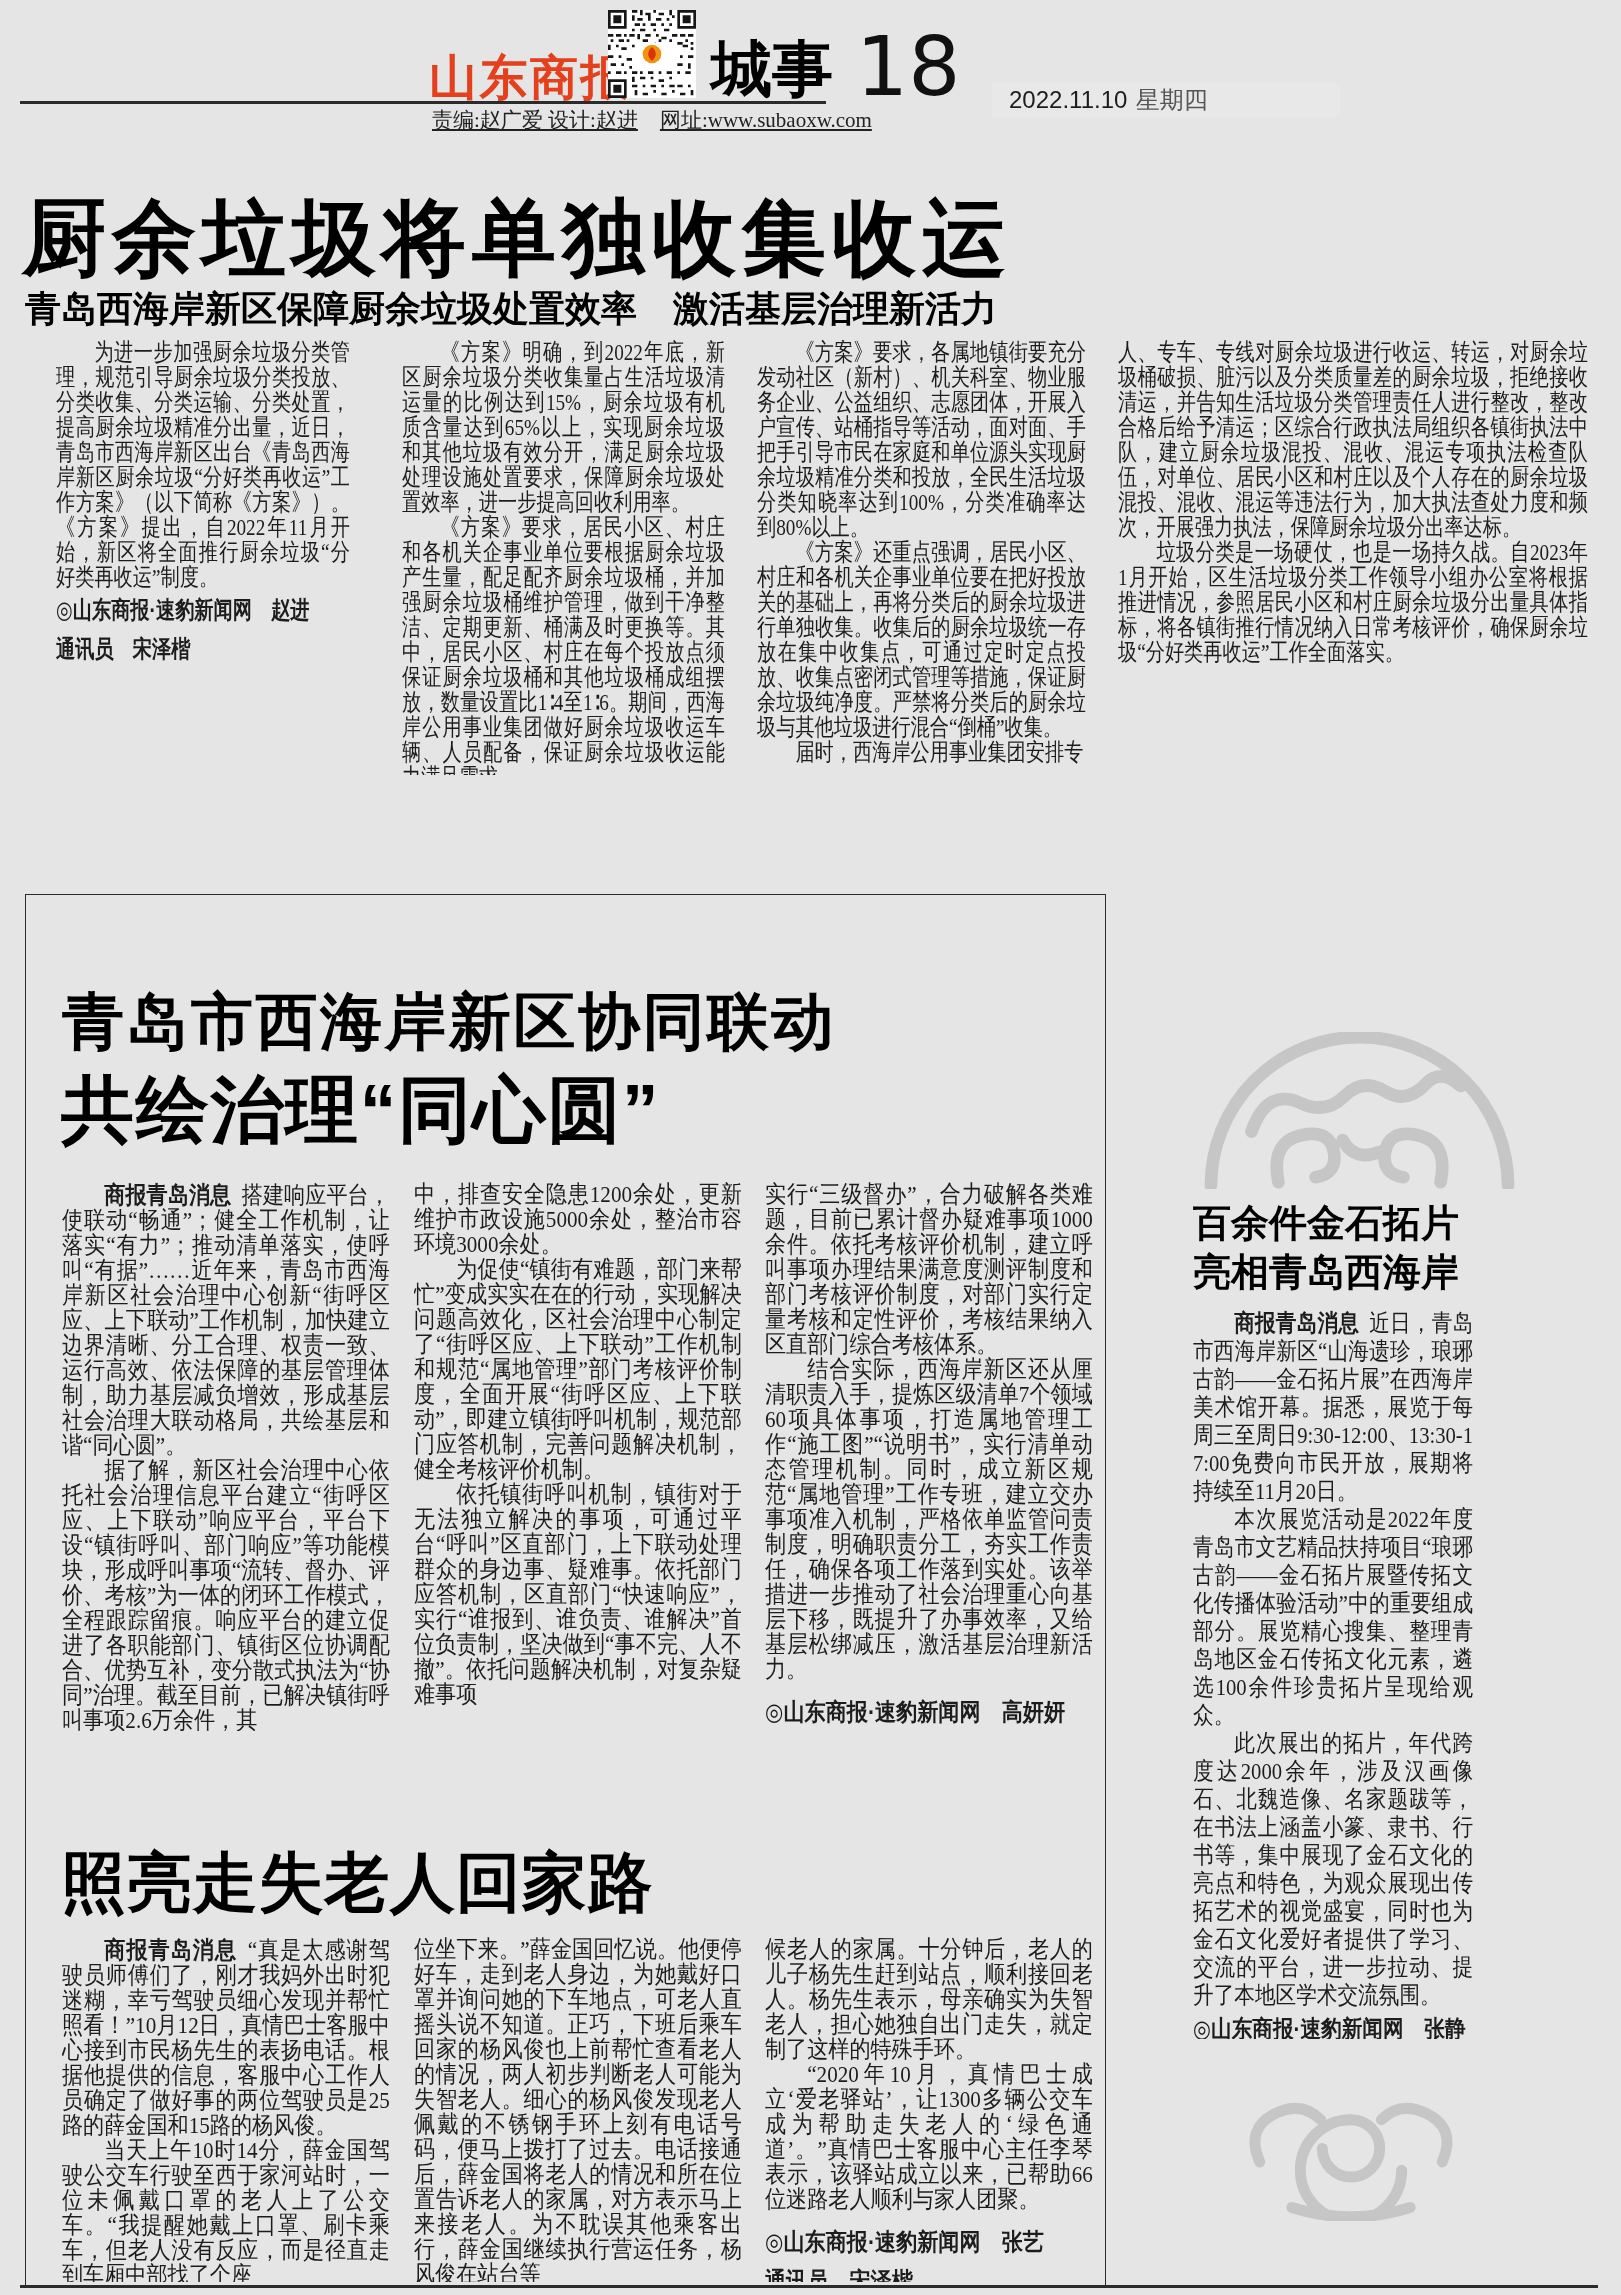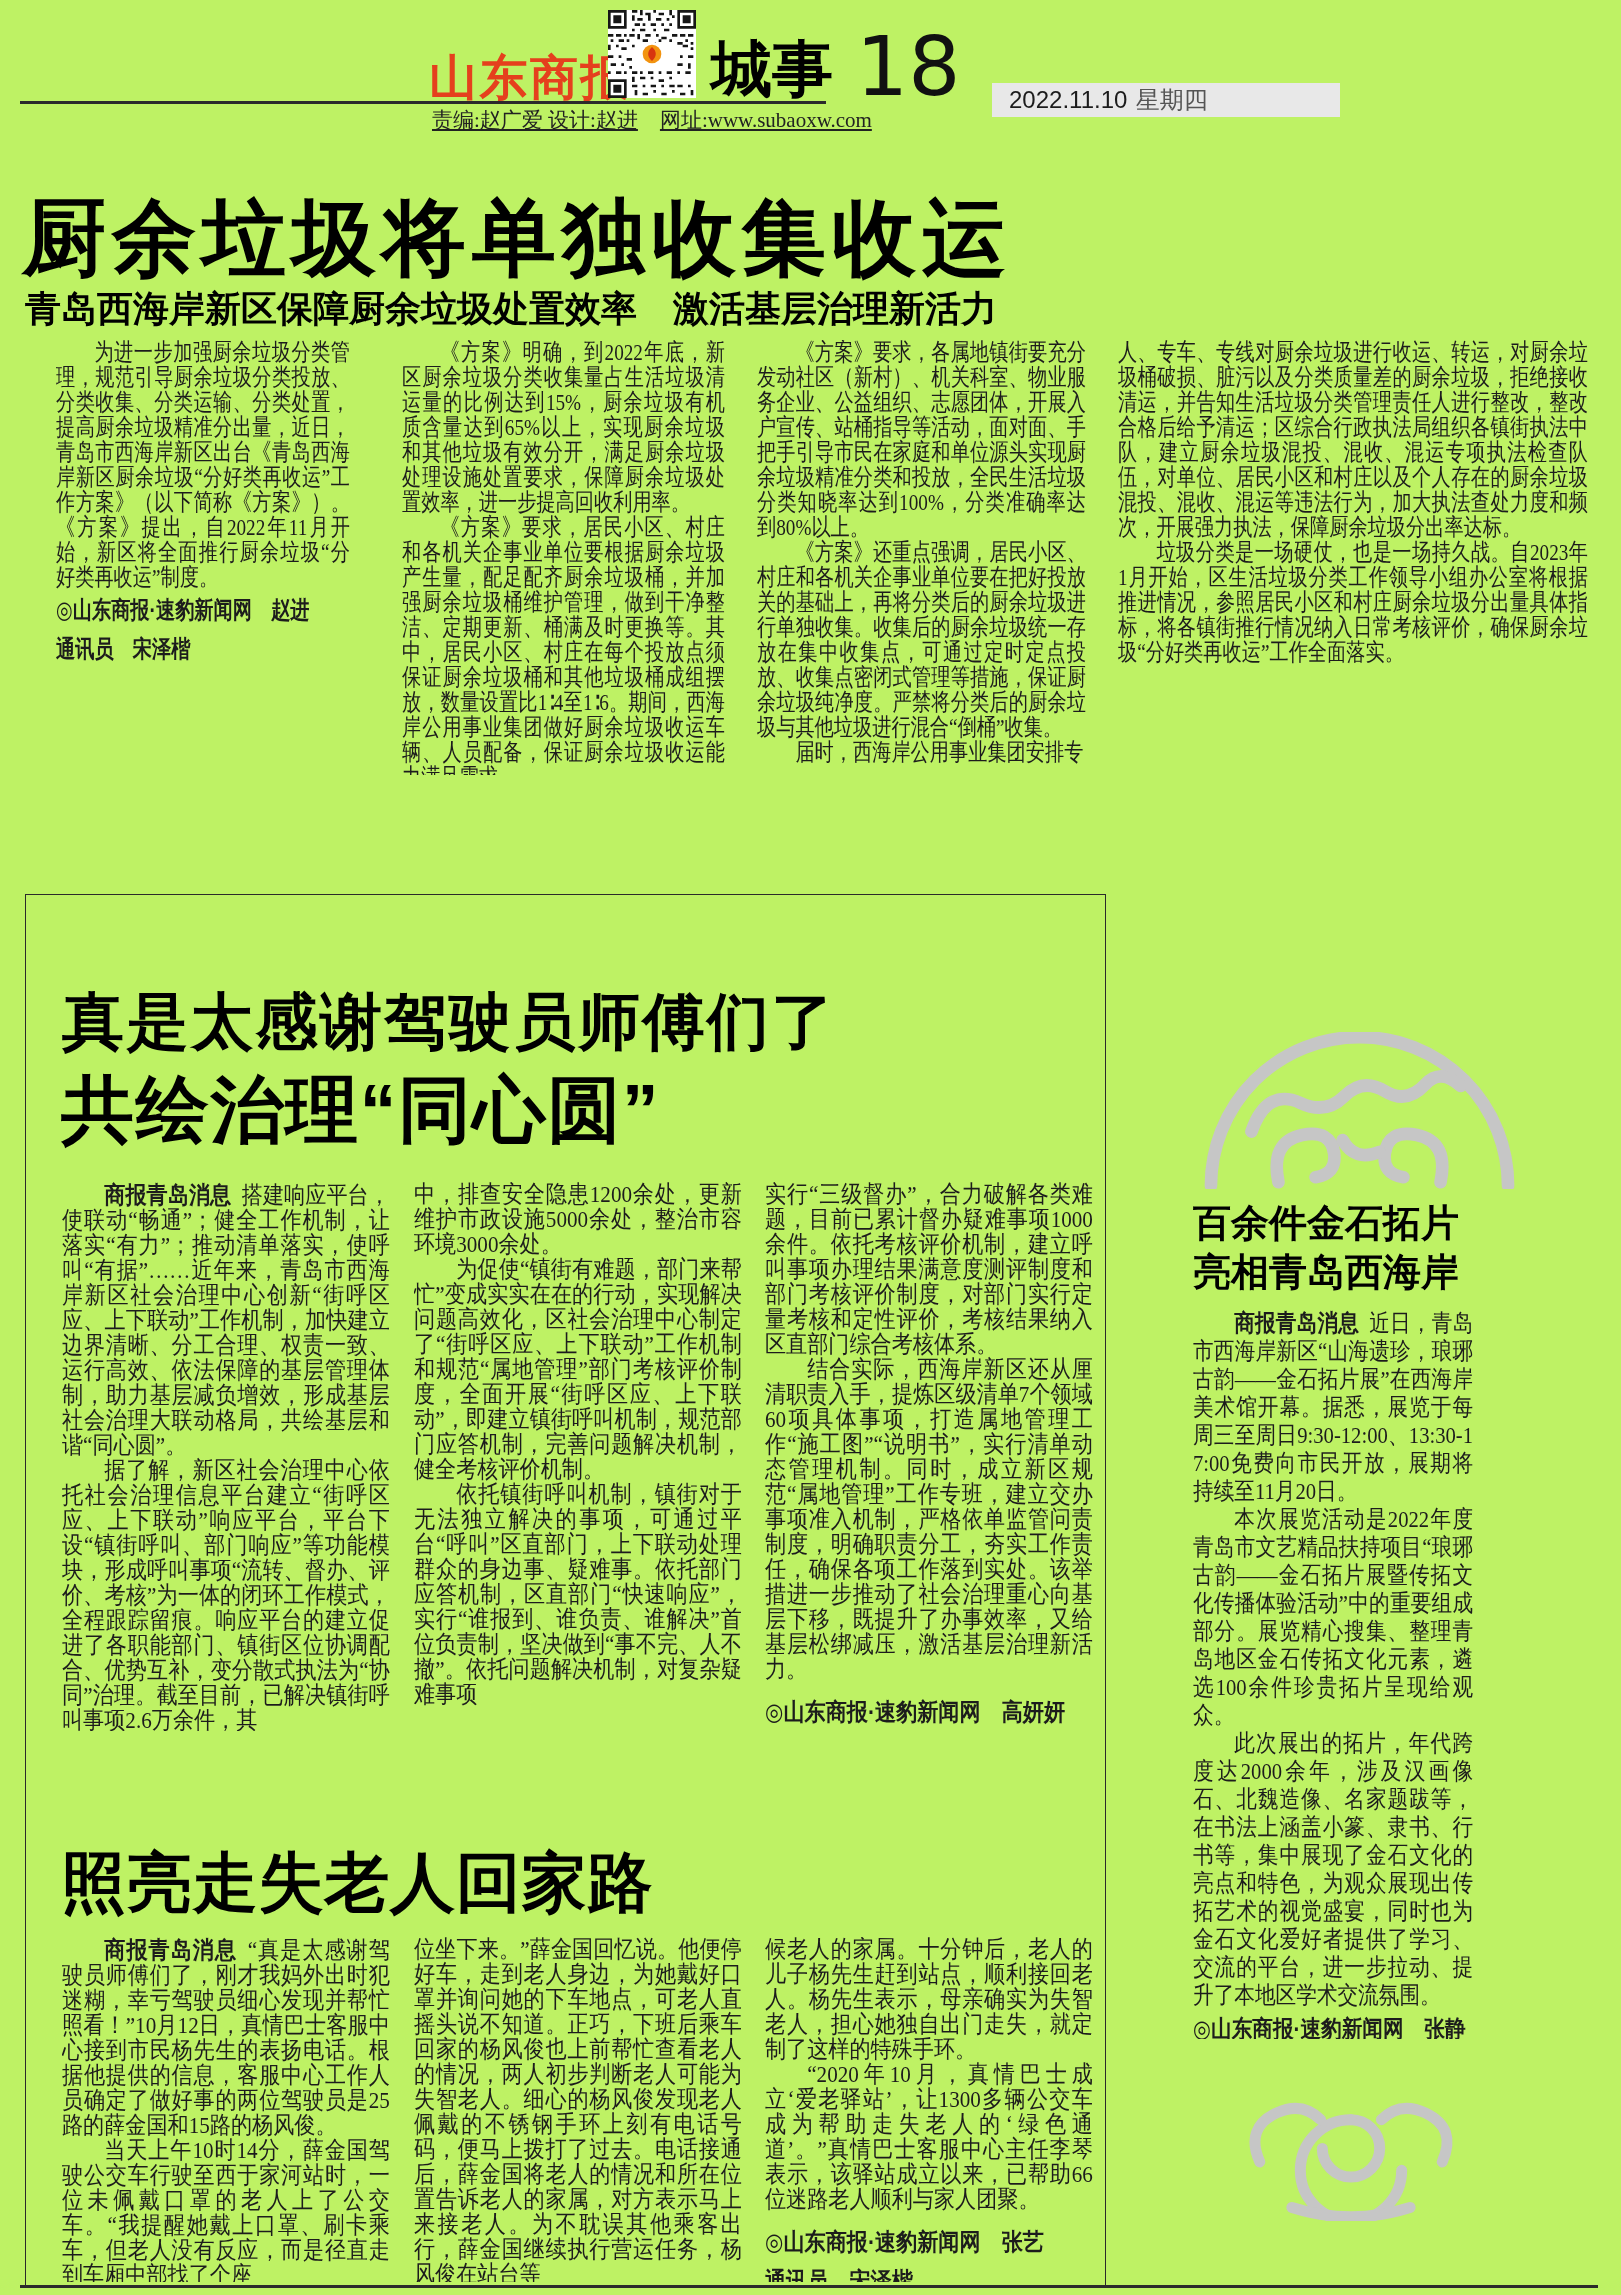--- a/index.html
+++ b/index.html
@@ -1,16 +1,16 @@
 <!DOCTYPE html>
 <html style="font-size:13.5px"><head>
 <meta charset="utf-8">
 <style>
   html,body{margin:0;padding:0;background:#ffffff;}
-  .page{position:relative;width:1622px;height:2295px;background:#bef264;overflow:hidden;
+  .page{position:relative;width:1622px;height:2295px;background:#e5e5e5;overflow:hidden;
         font-family:"Liberation Serif","DejaVu Serif",serif;color:#1c1c1c;}
   .abs{position:absolute;}
 
   
   .masthead{left:429px;top:46px;font-family:"Liberation Sans","DejaVu Sans",sans-serif;
             font-weight:900;font-size:48px;letter-spacing:2.5px;}
   .qr{left:608px;top:10px;width:88px;height:88px;}
   .section-title{left:711px;top:29px;font-family:"Liberation Sans","DejaVu Sans",sans-serif;
                  font-weight:700;font-size:61px;color:#000;}
   .page-number{left:856px;top:18.6px;font-family:"DejaVu Sans","Liberation Sans",sans-serif;
@@ -127,21 +127,21 @@
   </div>
   <div class="col a1col c4a bodytext">
     <div class="squeeze">
       <p class="cont">人、专车、专线对厨余垃圾进行收运、转运，对厨余垃圾桶破损、脏污以及分类质量差的厨余垃圾，拒绝接收清运，并告知生活垃圾分类管理责任人进行整改，整改合格后给予清运；区综合行政执法局组织各镇街执法中队，建立厨余垃圾混投、混收、混运专项执法检查队伍，对单位、居民小区和村庄以及个人存在的厨余垃圾混投、混收、混运等违法行为，加大执法查处力度和频次，开展强力执法，保障厨余垃圾分出率达标。</p>
       <p class="ind">垃圾分类是一场硬仗，也是一场持久战。自2023年1月开始，区生活垃圾分类工作领导小组办公室将根据推进情况，参照居民小区和村庄厨余垃圾分出量具体指标，将各镇街推行情况纳入日常考核评价，确保厨余垃圾“分好类再收运”工作全面落实。</p>
     </div>
   </div>
 
   <div class="abs main-box"></div>
 
-  <div class="abs a2-h1">真是太感谢驾驶员师傅们了</div>
+  <div class="abs a2-h1">青岛市西海岸新区协同联动</div>
   <div class="abs a2-h2">共绘治理“同心圆”</div>
 
   <div class="col a2col c1b bodytext">
     <div class="squeeze">
       <p class="ind"><b class="lead">商报青岛消息</b><span>搭建响应平台，使联动“畅通”；健全工作机制，让落实“有力”；推动清单落实，使呼叫“有据”……近年来，青岛市西海岸新区社会治理中心创新“街呼区应、上下联动”工作机制，加快建立边界清晰、分工合理、权责一致、运行高效、依法保障的基层管理体制，助力基层减负增效，形成基层社会治理大联动格局，共绘基层和谐“同心圆”。</span></p>
       <p class="ind">据了解，新区社会治理中心依托社会治理信息平台建立“街呼区应、上下联动”响应平台，平台下设“镇街呼叫、部门响应”等功能模块，形成呼叫事项“流转、督办、评价、考核”为一体的闭环工作模式，全程跟踪留痕。响应平台的建立促进了各职能部门、镇街区位协调配合、优势互补，变分散式执法为“协同”治理。截至目前，已解决镇街呼叫事项2.6万余件，其</p>
     </div>
   </div>
   <div class="col a2col c2b bodytext">
     <div class="squeeze">

